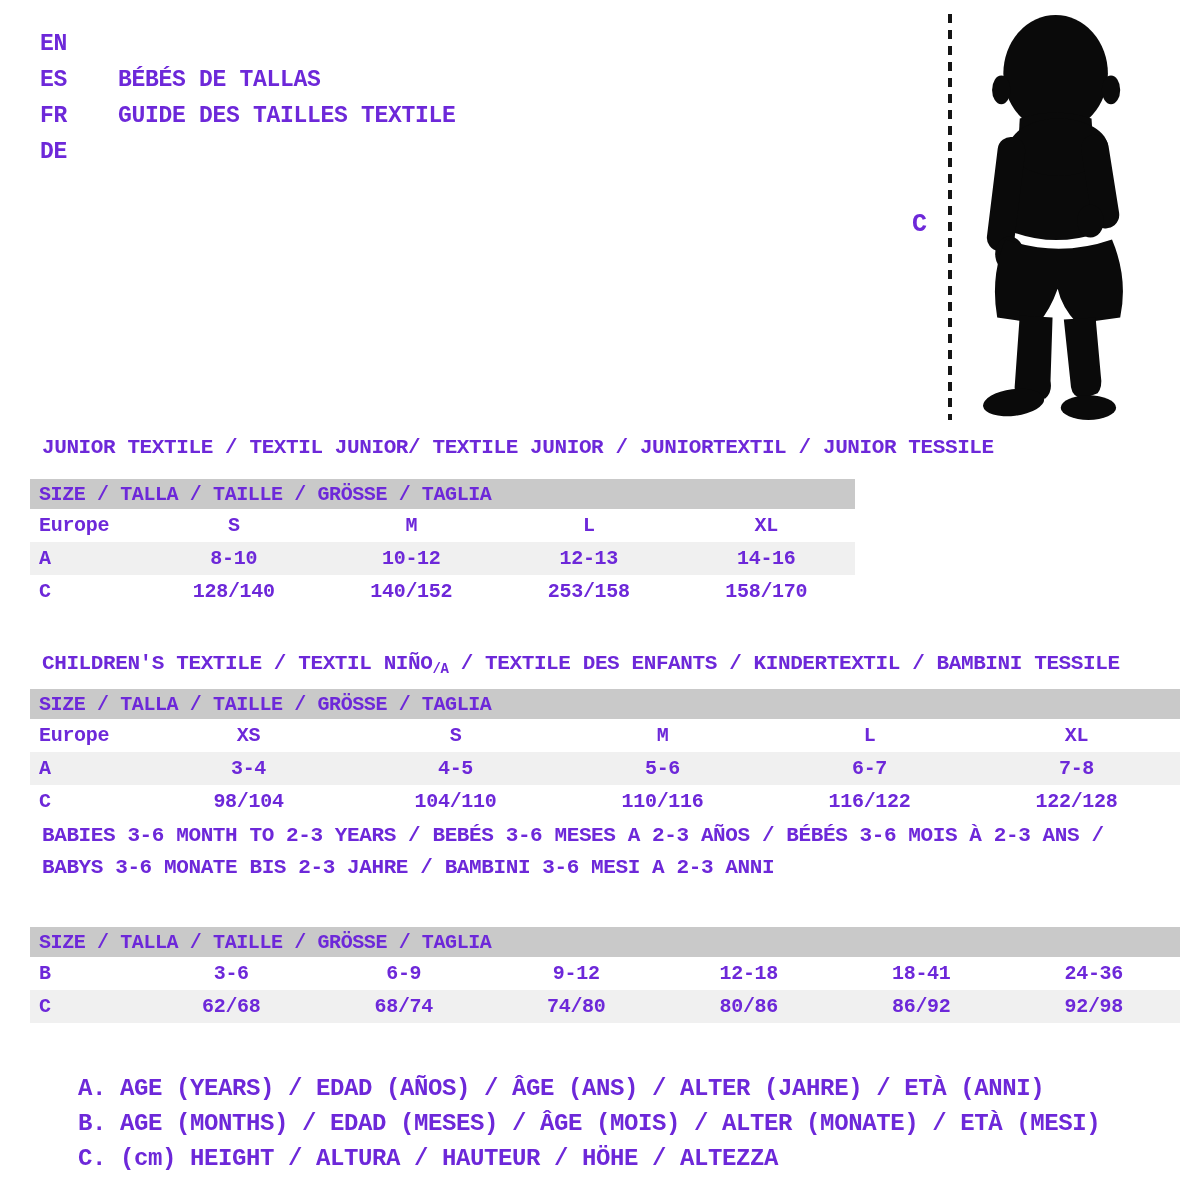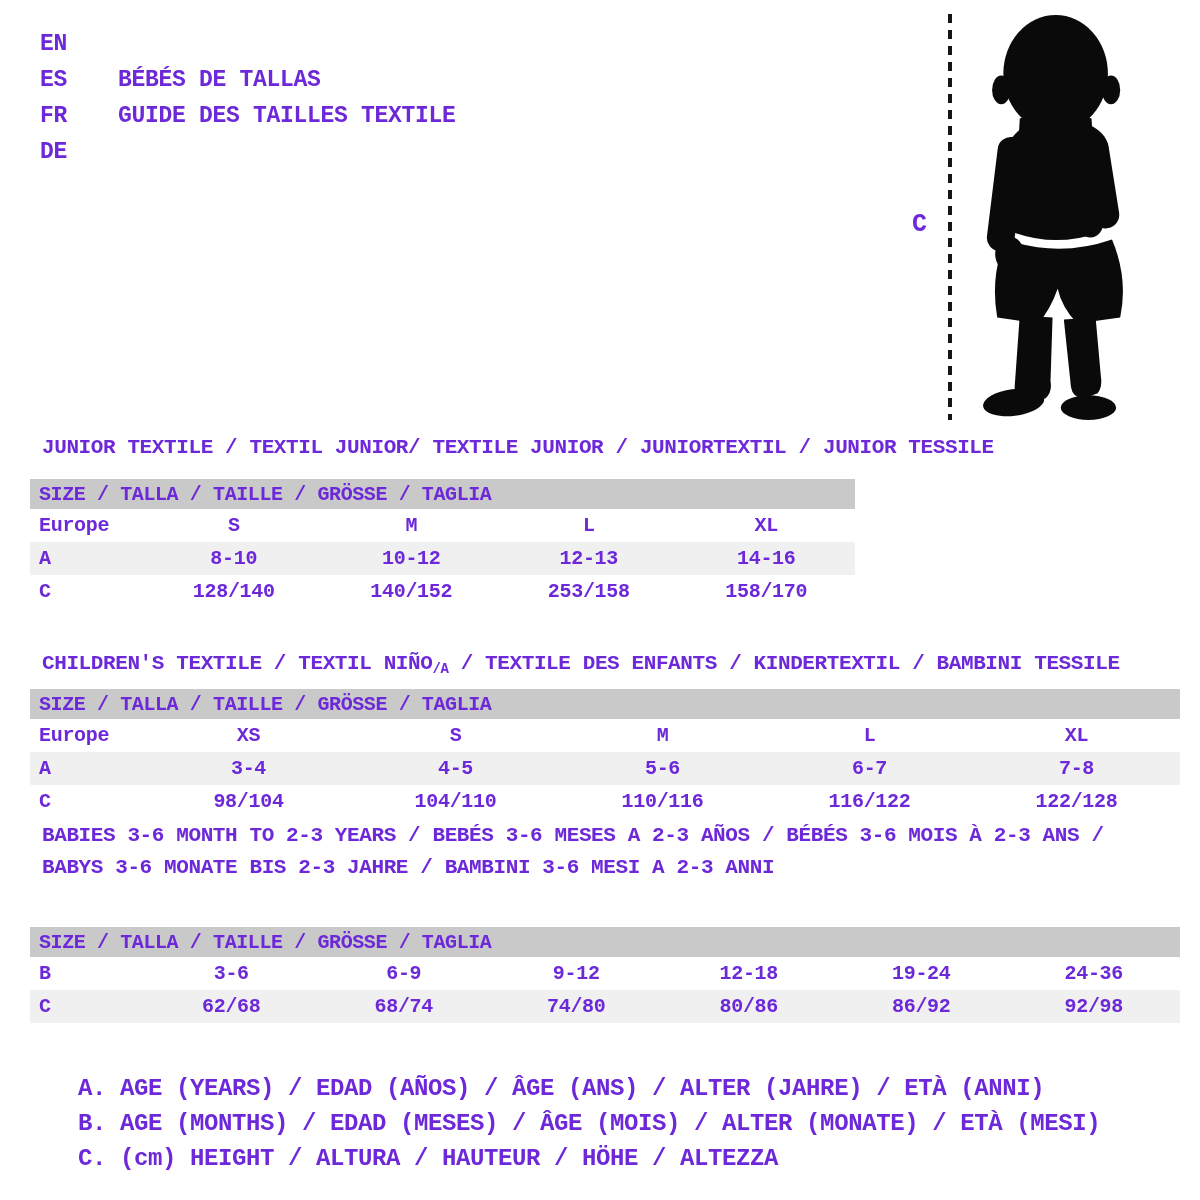--- a/index.html
+++ b/index.html
@@ -146,21 +146,21 @@
     <div>BABYS 3-6 MONATE BIS 2-3 JAHRE / BAMBINI 3-6 MESI A 2-3 ANNI</div>
   </div>
   <div class="stable" id="s3-table">
     <div class="size-bar">SIZE / TALLA / TAILLE / GRÖSSE / TAGLIA</div>
     <div class="trow">
       <div class="tlabel">B</div>
       <div class="tcell">3-6</div>
       <div class="tcell">6-9</div>
       <div class="tcell">9-12</div>
       <div class="tcell">12-18</div>
-      <div class="tcell">19-24</div>
+      <div class="tcell">18-41</div>
       <div class="tcell">24-36</div>
     </div>
     <div class="trow shade">
       <div class="tlabel">C</div>
       <div class="tcell">62/68</div>
       <div class="tcell">68/74</div>
       <div class="tcell">74/80</div>
       <div class="tcell">80/86</div>
       <div class="tcell">86/92</div>
       <div class="tcell">92/98</div>

